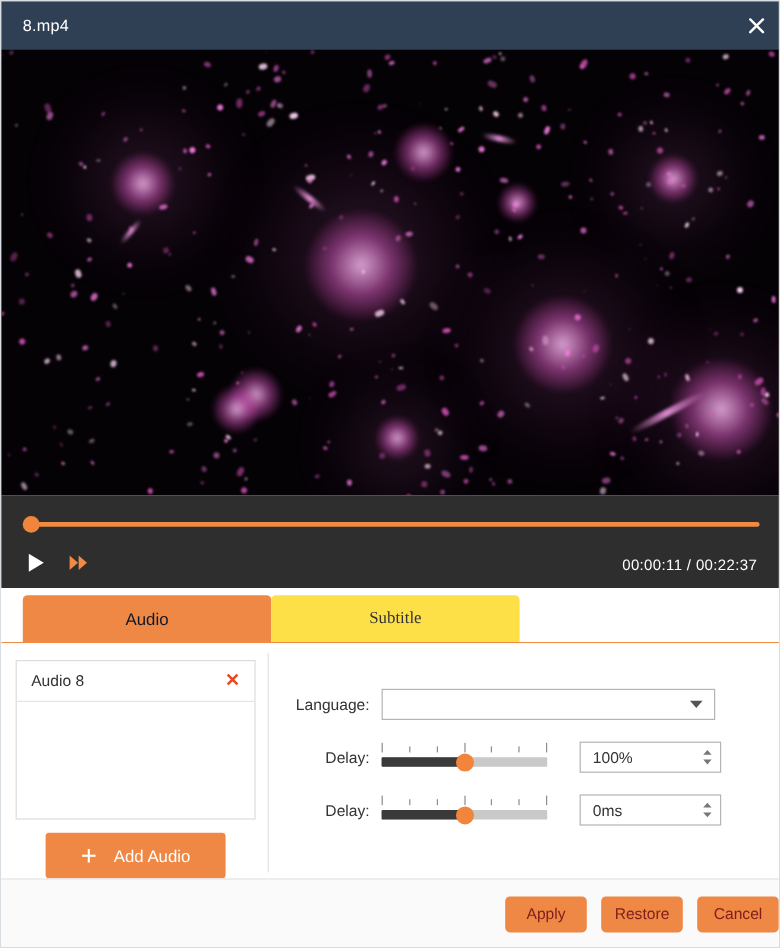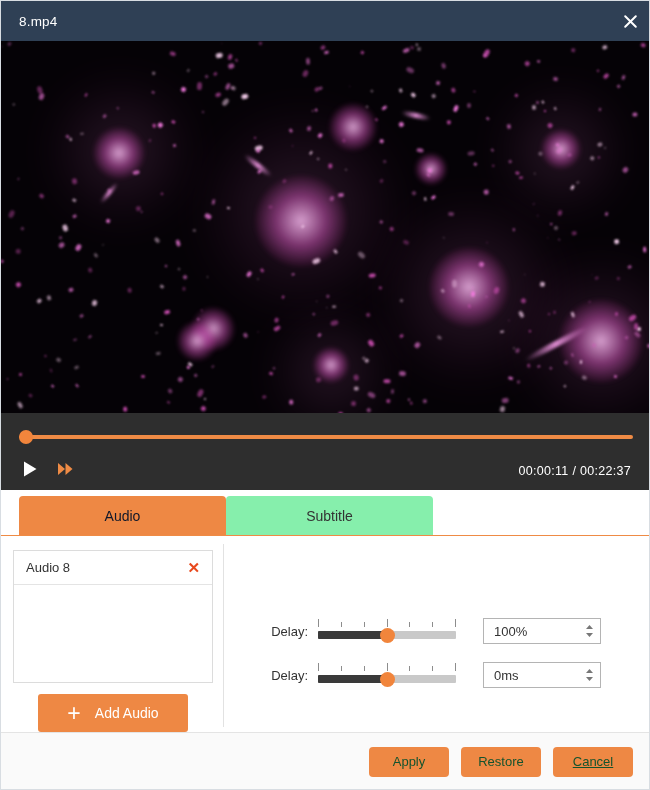--- a/index.html
+++ b/index.html
@@ -151,22 +151,23 @@
     font-size: 14px;
     border-radius: 4px 4px 0 0;
     cursor: pointer;
     user-select: none;
   }
   .tab.active {
     background: #ee8844;
     color: #0f172a;
   }
   .tab.inactive {
-    background: #86efac;
+    background: #fde047;
     color: #333333;
+    font-family: Liberation Serif, serif;
   }
   .tab-audio { left: 18px; width: 207px; }
   .tab-subtitle { left: 225px; width: 207px; }
 
   
   .panel-body {
     position: absolute;
     left: 0; top: 535px;
     width: 650px; height: 196px;
     background: #ffffff;
@@ -347,32 +348,32 @@
     left: 0; top: 731px;
     width: 650px; height: 58px;
     background: #fafafa;
     border-top: 1px solid #e4e4e4;
     box-sizing: border-box;
     display: flex;
     align-items: center;
     justify-content: flex-end;
   }
   .footer-btn {
-    width: 80px;
+    width: 68px;
     height: 30px;
     background: #ee8844;
-    color: #14532d;
+    color: #7f1d1d;
     border: none;
     border-radius: 4px;
     font-size: 13px;
     font-family: "Liberation Sans", sans-serif;
     margin-left: 12px;
     cursor: pointer;
   }
-  .footer-btn:last-child { margin-right: 18px; text-decoration: underline; }
+  .footer-btn:last-child { margin-right: 2px; }
 </style>
 </head>
 <body>
 
 <div class="app">
 
   <div class="titlebar">
     <span class="titlebar-text">8.mp4</span>
     <div class="titlebar-spacer"></div>
     <div class="close-btn">
@@ -774,20 +775,31 @@
       </div>
     </div>
 
     <button class="add-btn">
       <span class="plus-icon">+</span>
       <span>Add Audio</span>
     </button>
 
     <div class="form">
 
+      <div class="form-row row-language">
+        <span class="form-label">Language:</span>
+        <div class="select-box">
+          <span class="select-value"></span>
+          <span>
+            <svg width="13" height="9" viewBox="0 0 13 9" aria-hidden="true">
+              <path d="M1 2 L11.5 2 L6.25 8 Z" fill="#555555"></path>
+            </svg>
+          </span>
+        </div>
+      </div>
 
       <div class="form-row row-volume">
         <span class="form-label">Delay:</span>
         <div class="slider-wrap">
           <div class="ticks">
               <div class="tick major" style="left: 0px;"></div>
               <div class="tick minor" style="left: 23px;"></div>
               <div class="tick minor" style="left: 46px;"></div>
               <div class="tick major" style="left: 69px;"></div>
               <div class="tick minor" style="left: 91px;"></div>

